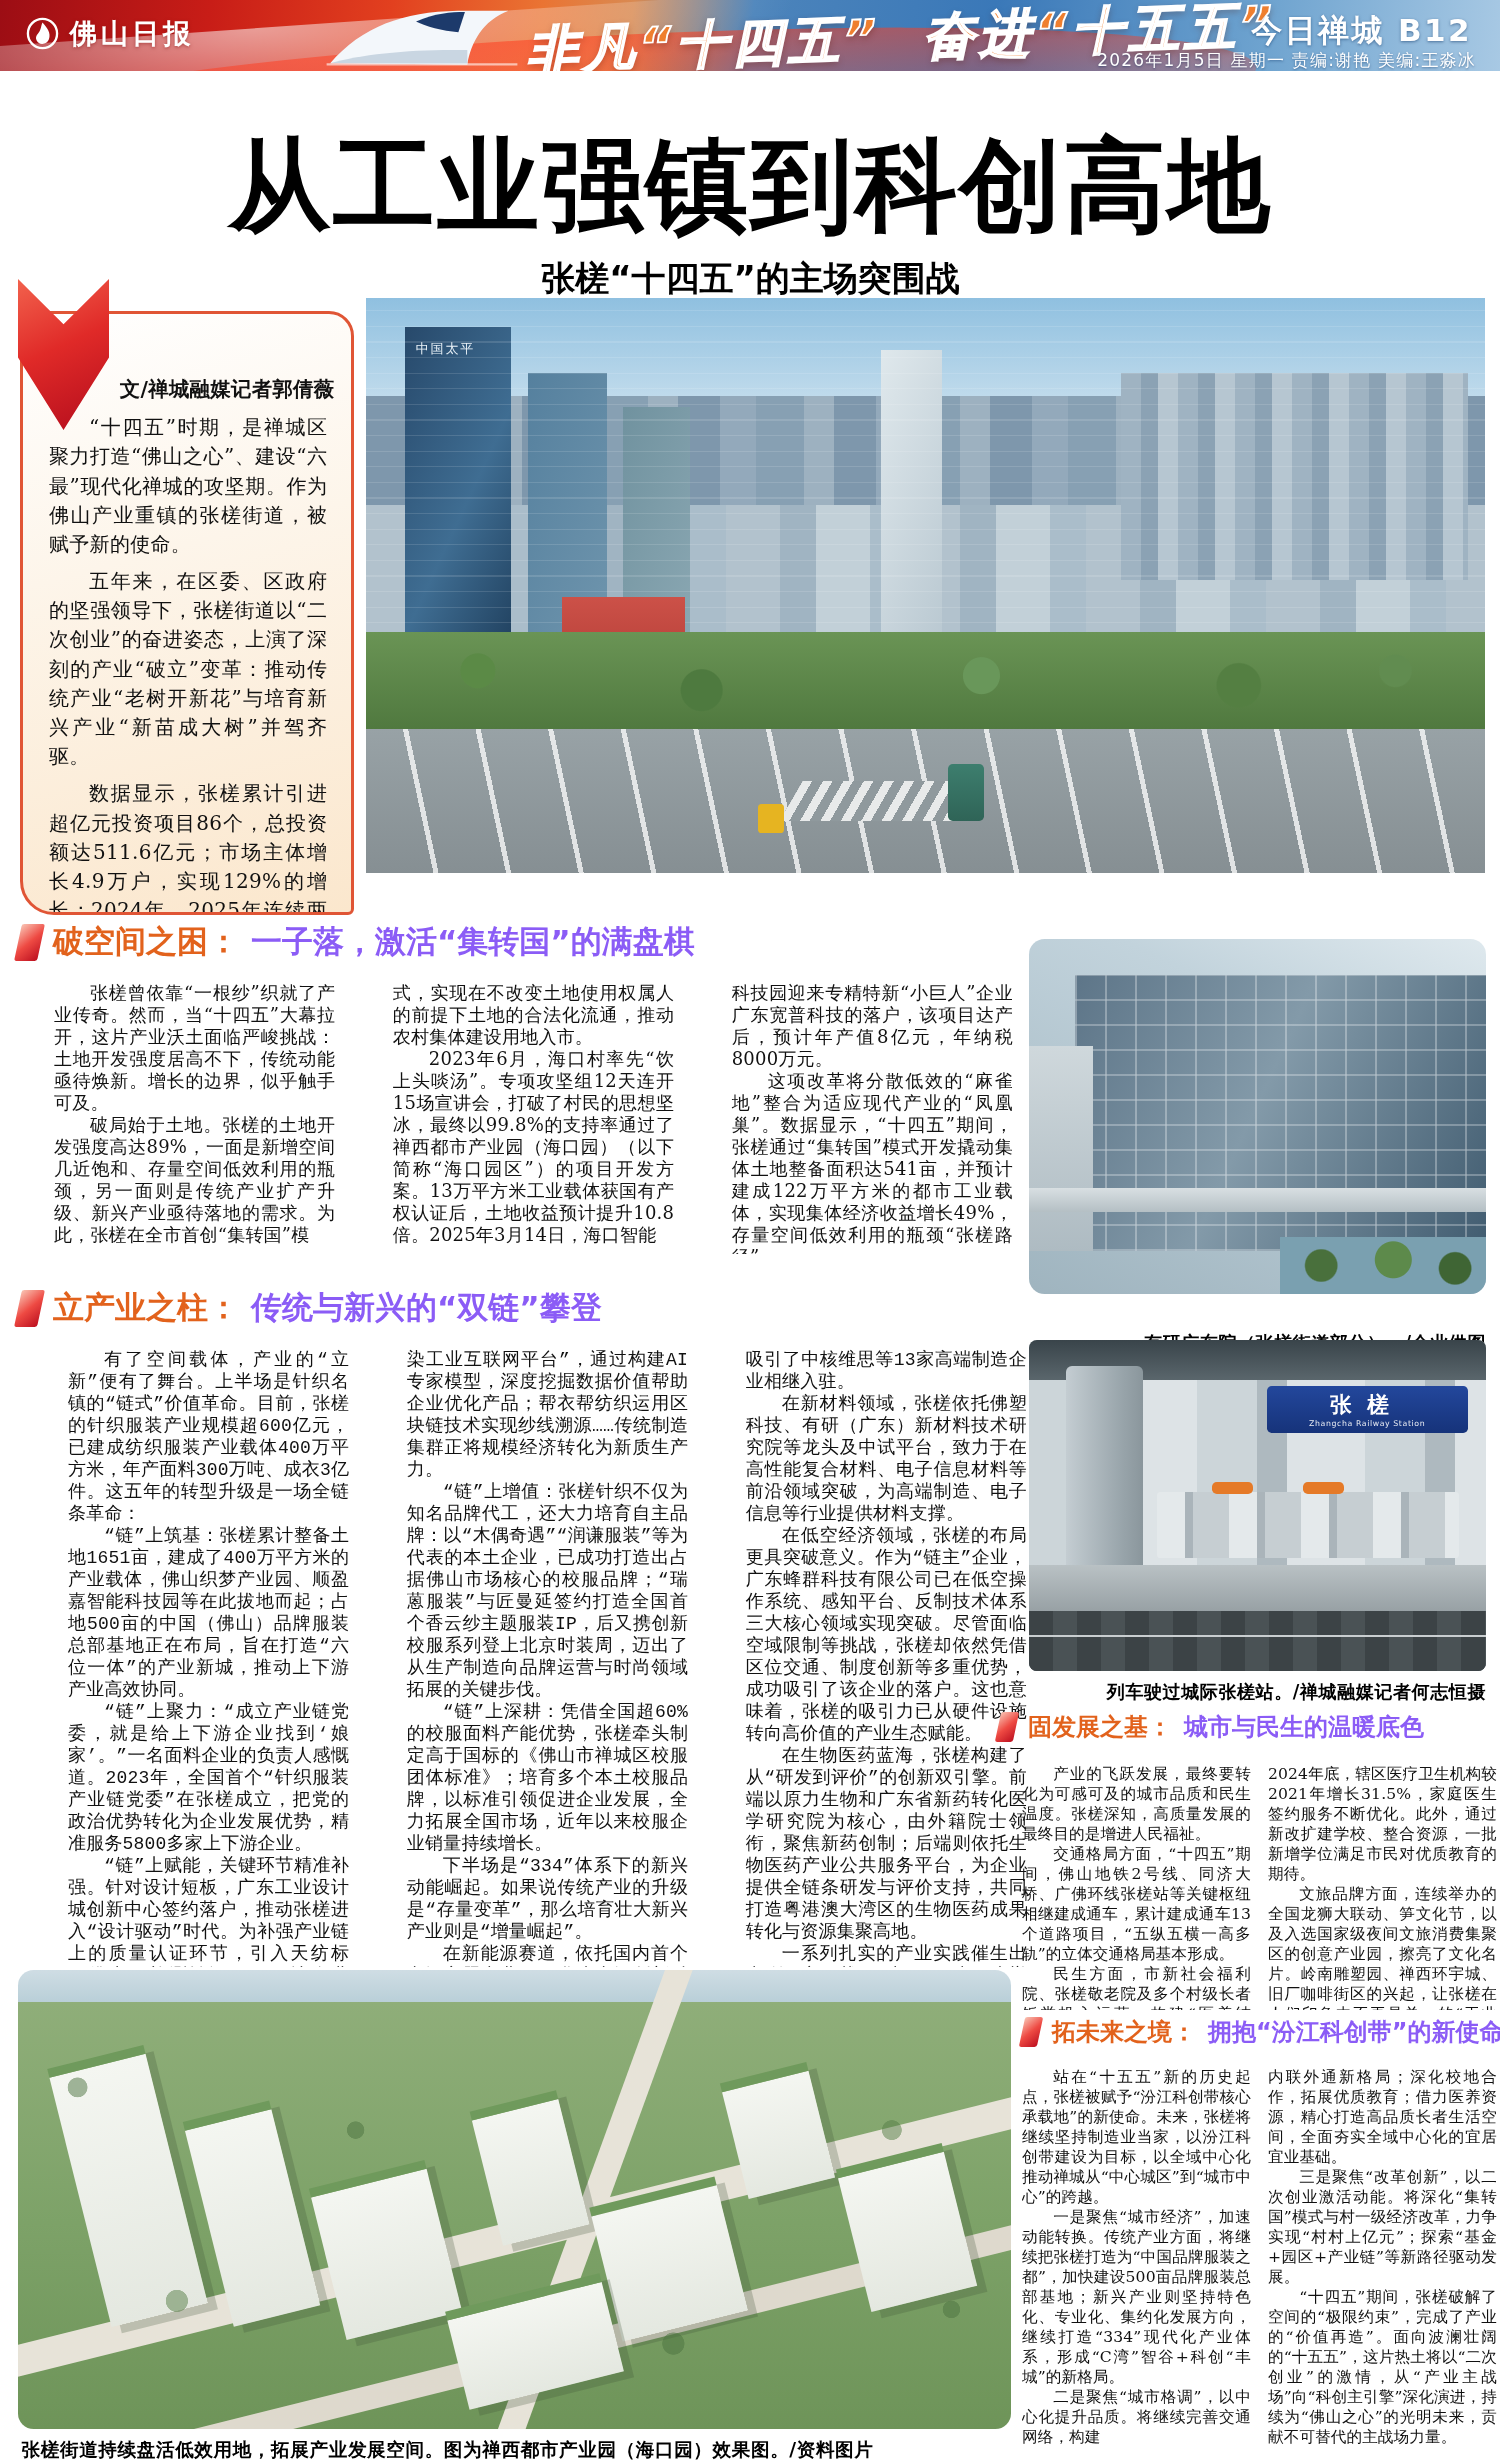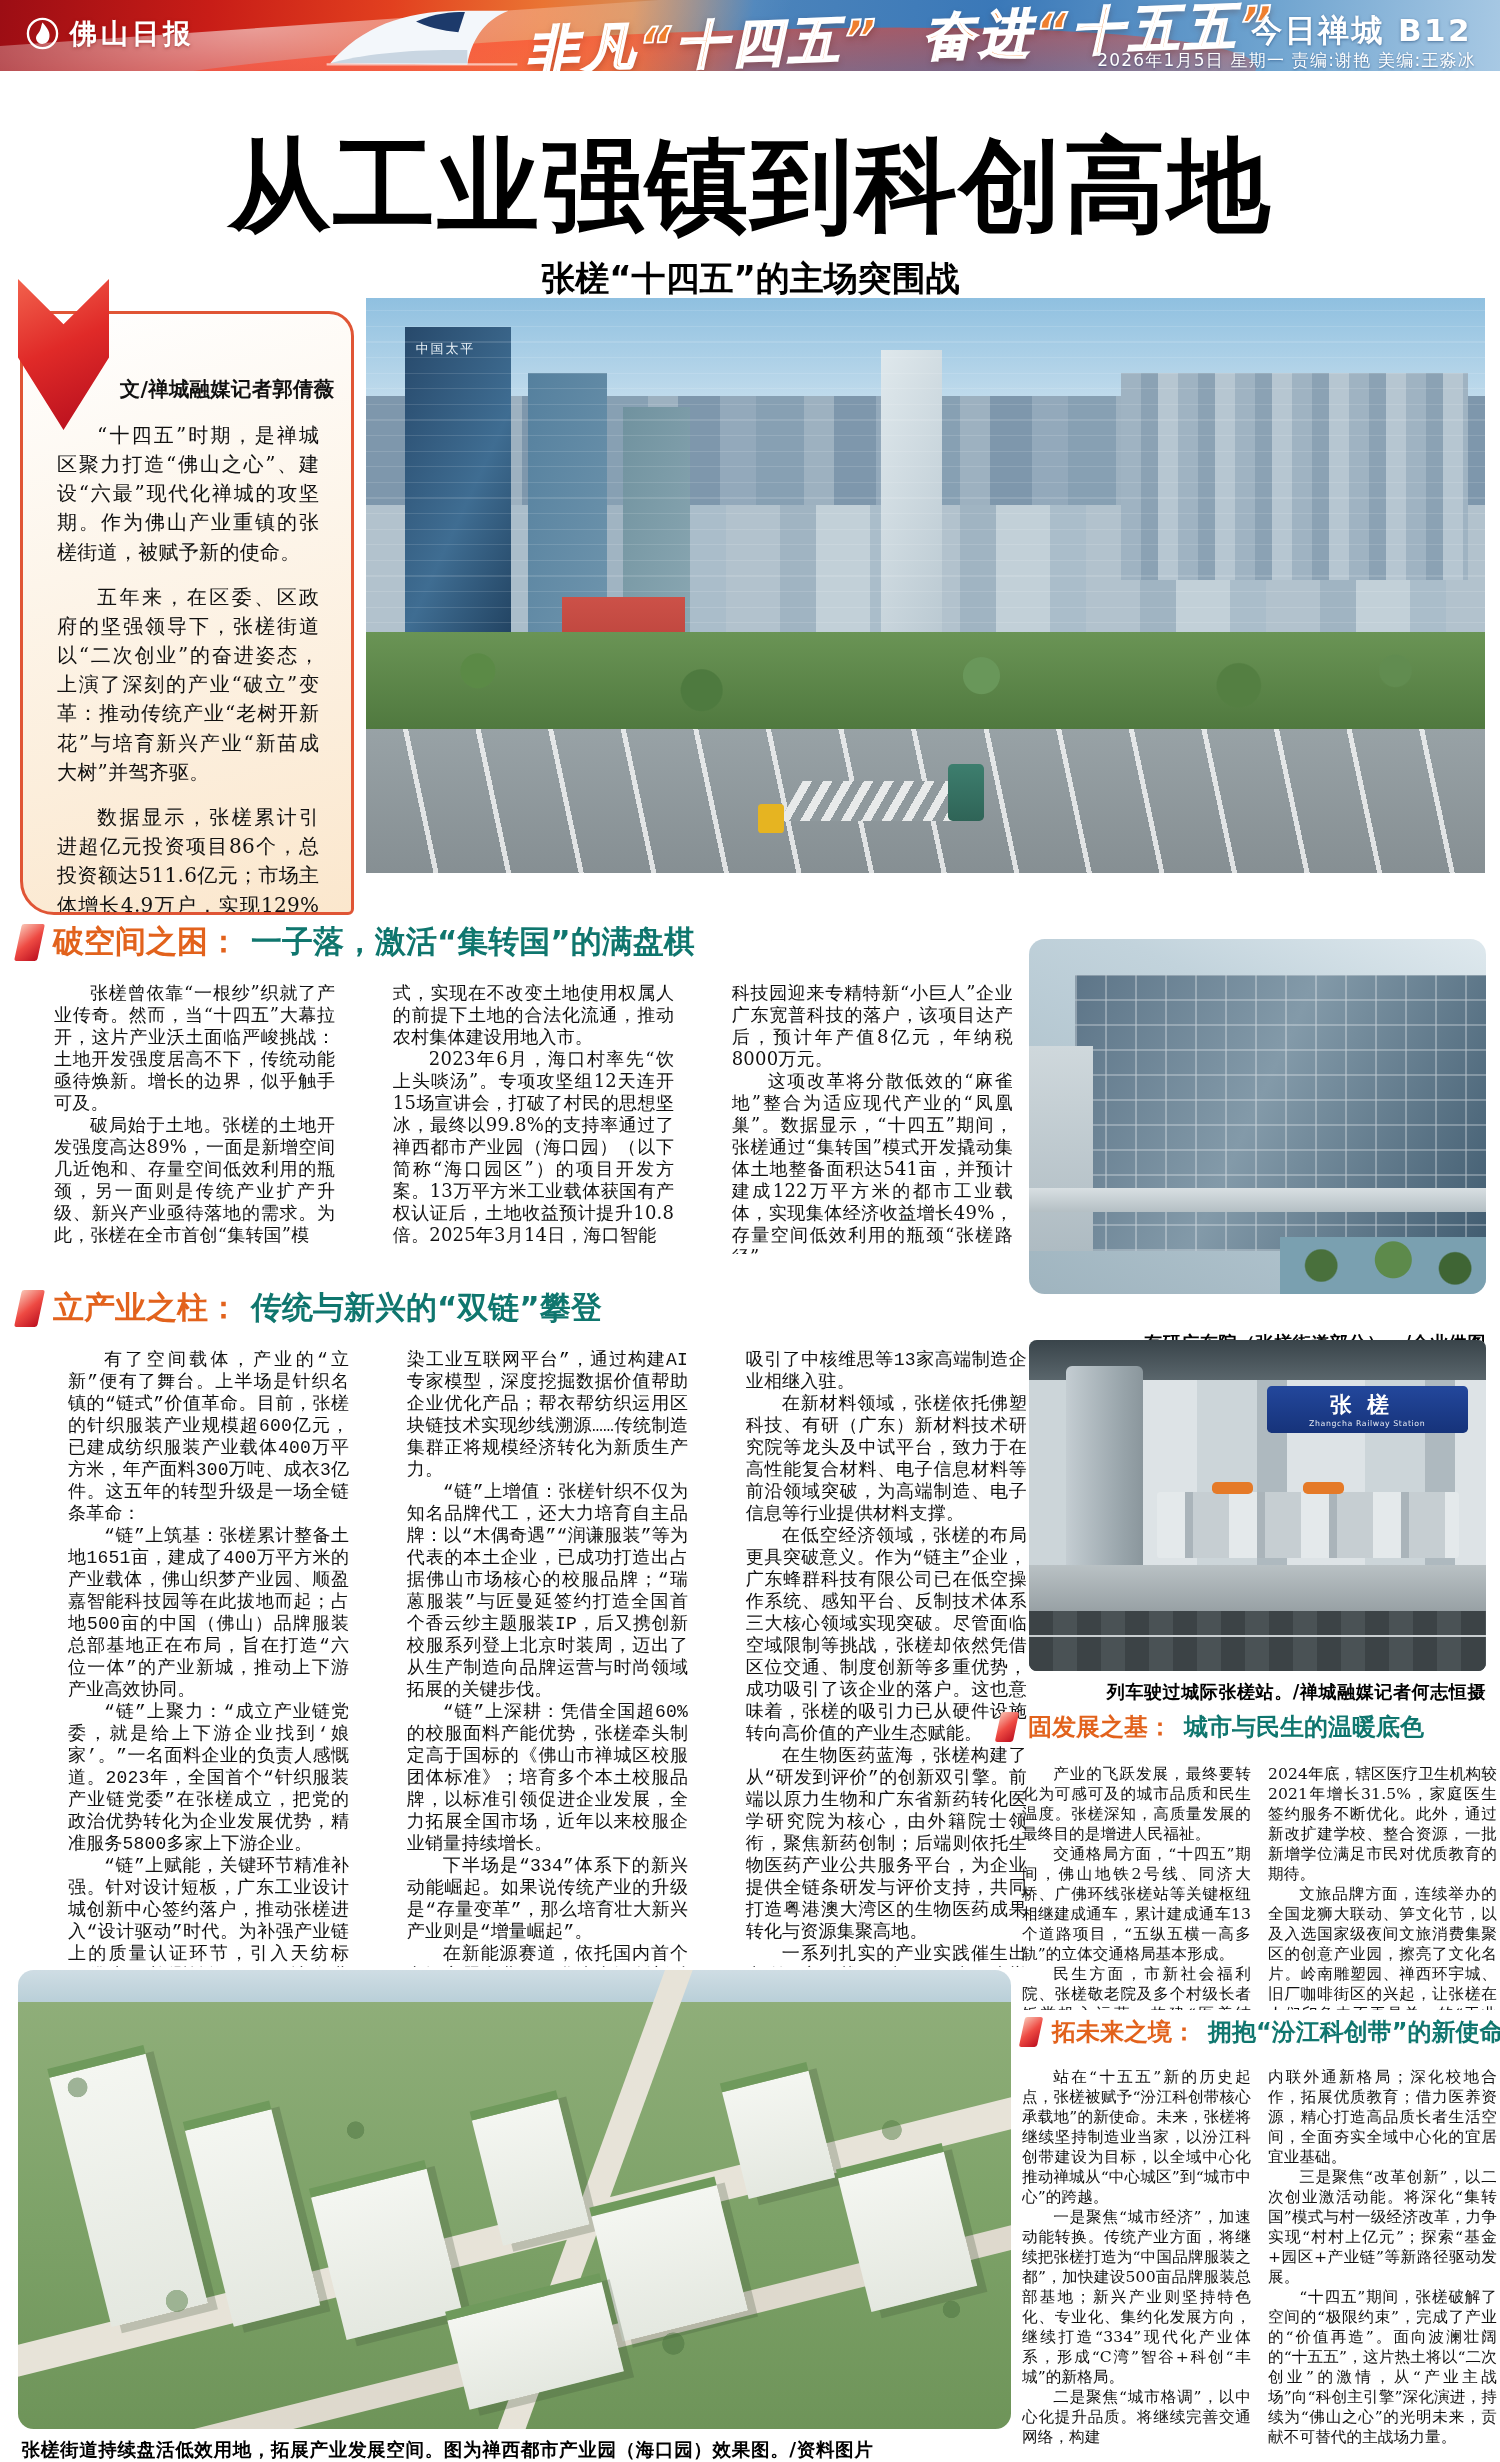--- a/index.html
+++ b/index.html
@@ -40,21 +40,21 @@
 
   
   .ribbon{position:absolute;left:18px;top:279px;width:91px;height:151px;z-index:6;
     background:linear-gradient(155deg,#f2624d 0%,#e02a28 45%,#b40d1d 100%);
     clip-path:polygon(0 0,50% 30%,100% 0,100% 52%,50% 100%,0 52%);}
   .intro-box{position:absolute;left:20px;top:311px;width:334px;height:604px;z-index:4;
     background:linear-gradient(165deg,#ffffff 0%,#fdf5ea 40%,#fbe7cd 100%);
     border:3px solid #e05535;border-radius:6px 25px 6px 34px;
     padding:61px 15.6px 12px 18px;overflow:hidden;}
   .intro-box .byline{font-size:20.4px;font-weight:700;margin:0 0 8.4px 38px;}
-  .intro-box p{margin:16px;font-size:20px;line-height:1.46;text-align:justify;text-indent:2em;letter-spacing:0.3px;}
+  .intro-box p{margin:8px;font-size:20px;line-height:1.46;text-align:justify;text-indent:2em;letter-spacing:0.3px;}
 
   
   .photo{position:absolute;overflow:hidden;}
   .d{position:absolute;}
   .hero{left:366px;top:298px;width:1119px;height:575px;background:#9fb6c6;}
   .hero .sky{left:0;top:0;width:100%;height:24%;background:linear-gradient(180deg,#8fc0e0,#d3e5f0);}
   .hero .far{left:0;top:17%;width:100%;height:20%;
     background:repeating-linear-gradient(90deg,#7e97ac 0 42px,#93a9bb 42px 78px,#87a0b3 78px 126px,#9db1c0 126px 156px);}
   .hero .mid{left:0;top:36%;width:100%;height:22%;
     background:repeating-linear-gradient(90deg,#b2c2cd 0 54px,#a0b4c2 54px 90px,#c2d0d8 90px 144px,#aabdca 144px 180px);}
@@ -137,21 +137,21 @@
   .cap-yanyuan{left:1017px;top:1331px;width:469px;text-align:right;font-size:18px;}
   .cap-station{left:1017px;top:1680px;width:469px;text-align:right;font-size:18px;}
   .cap-render{left:21.6px;top:2437px;width:1138px;text-align:left;}
 
   
   .sec-head{position:absolute;display:flex;align-items:center;gap:12px;
     font-family:"DejaVu Sans","Liberation Sans",sans-serif;font-weight:900;white-space:nowrap;}
   .sec-bar{width:23px;height:37px;flex:0 0 auto;transform:skewX(-12deg);border-radius:2.4px;
     background:linear-gradient(135deg,#f9c4b4 0%,#ee4a43 50%,#bc0f1f 100%);}
   .sec-head .kicker{color:#e2621c;font-size:31px;}
-  .sec-head .stitle{color:#0f766e;font-size:31px;}
+  .sec-head .stitle{color:#8b5cf6;font-size:31px;}
   .sec-head.small .sec-bar{width:18px;height:30px;}
   .sec-head.small .kicker,.sec-head.small .stitle{font-size:24px;}
 
   
   .cols{position:absolute;display:flex;overflow:hidden;}
   .col{flex:1 1 0;overflow:hidden;}
   .cols .col + .col{margin-left:21.6px;}
   .col p{margin:0;text-align:justify;text-indent:2em;}
   .col p.cont{text-indent:0;}
   .cols-l .col p{font-size:18px;line-height:22px;letter-spacing:0.2px;margin-left:36px;}

